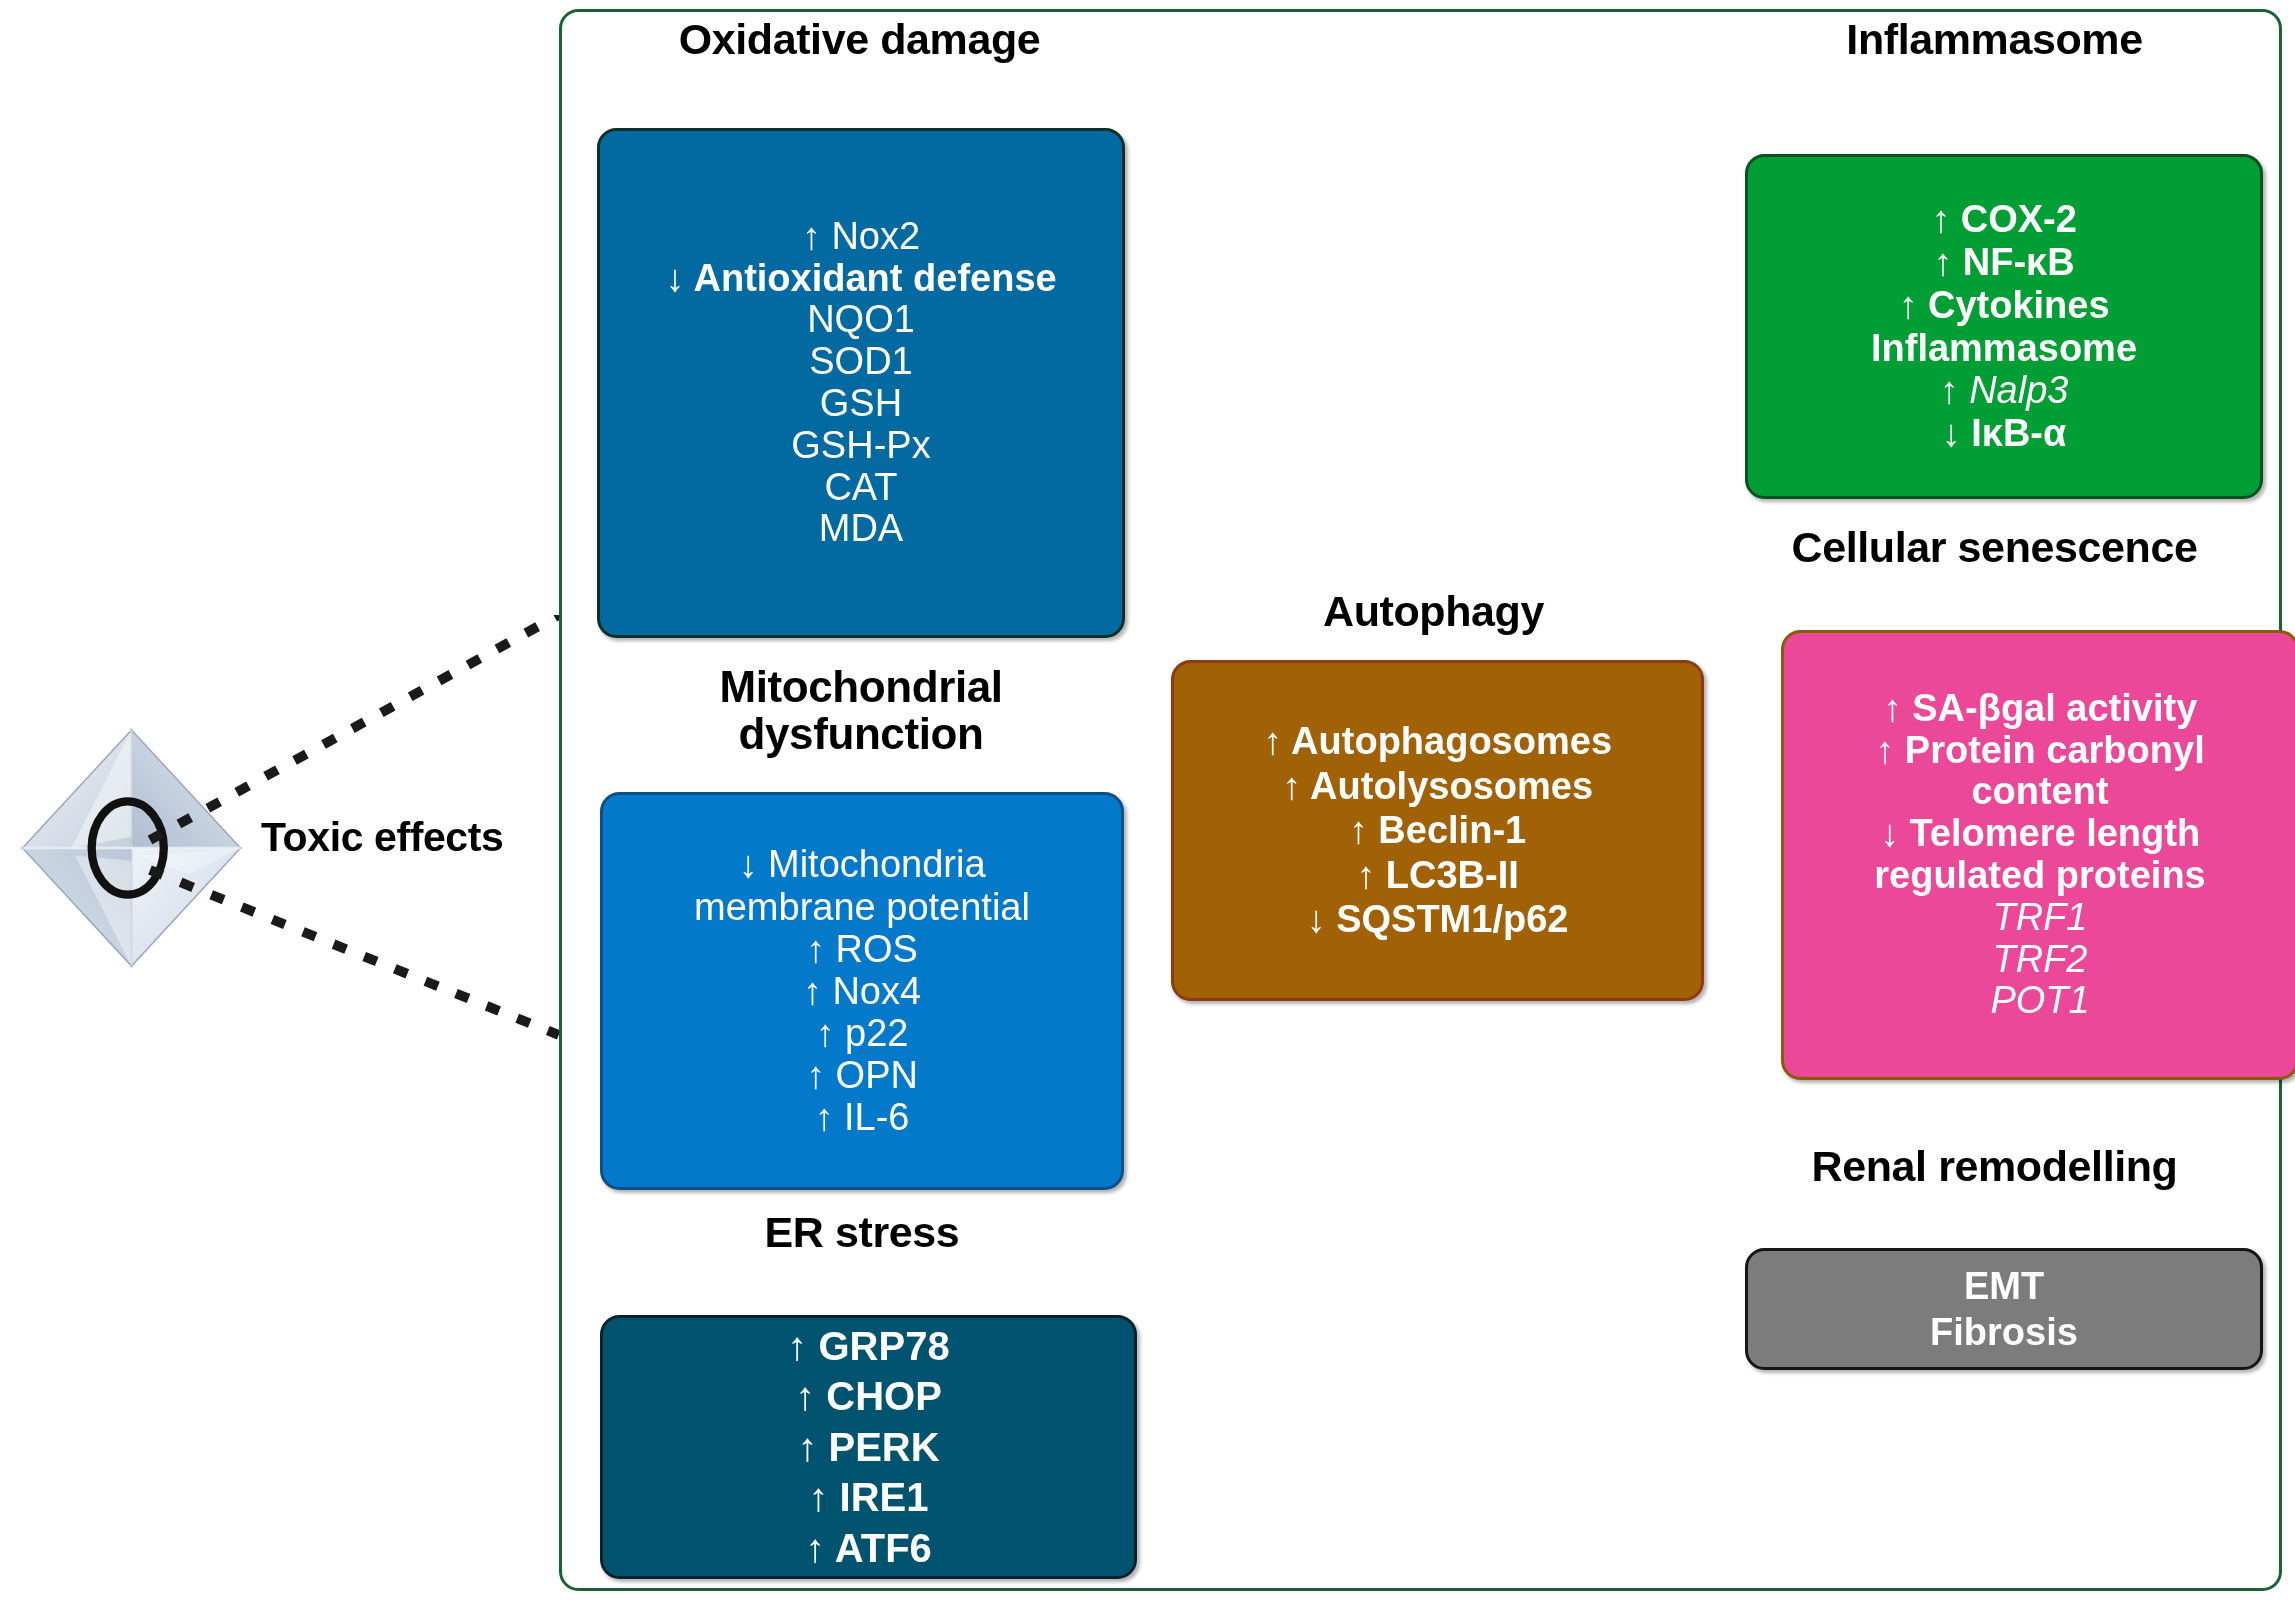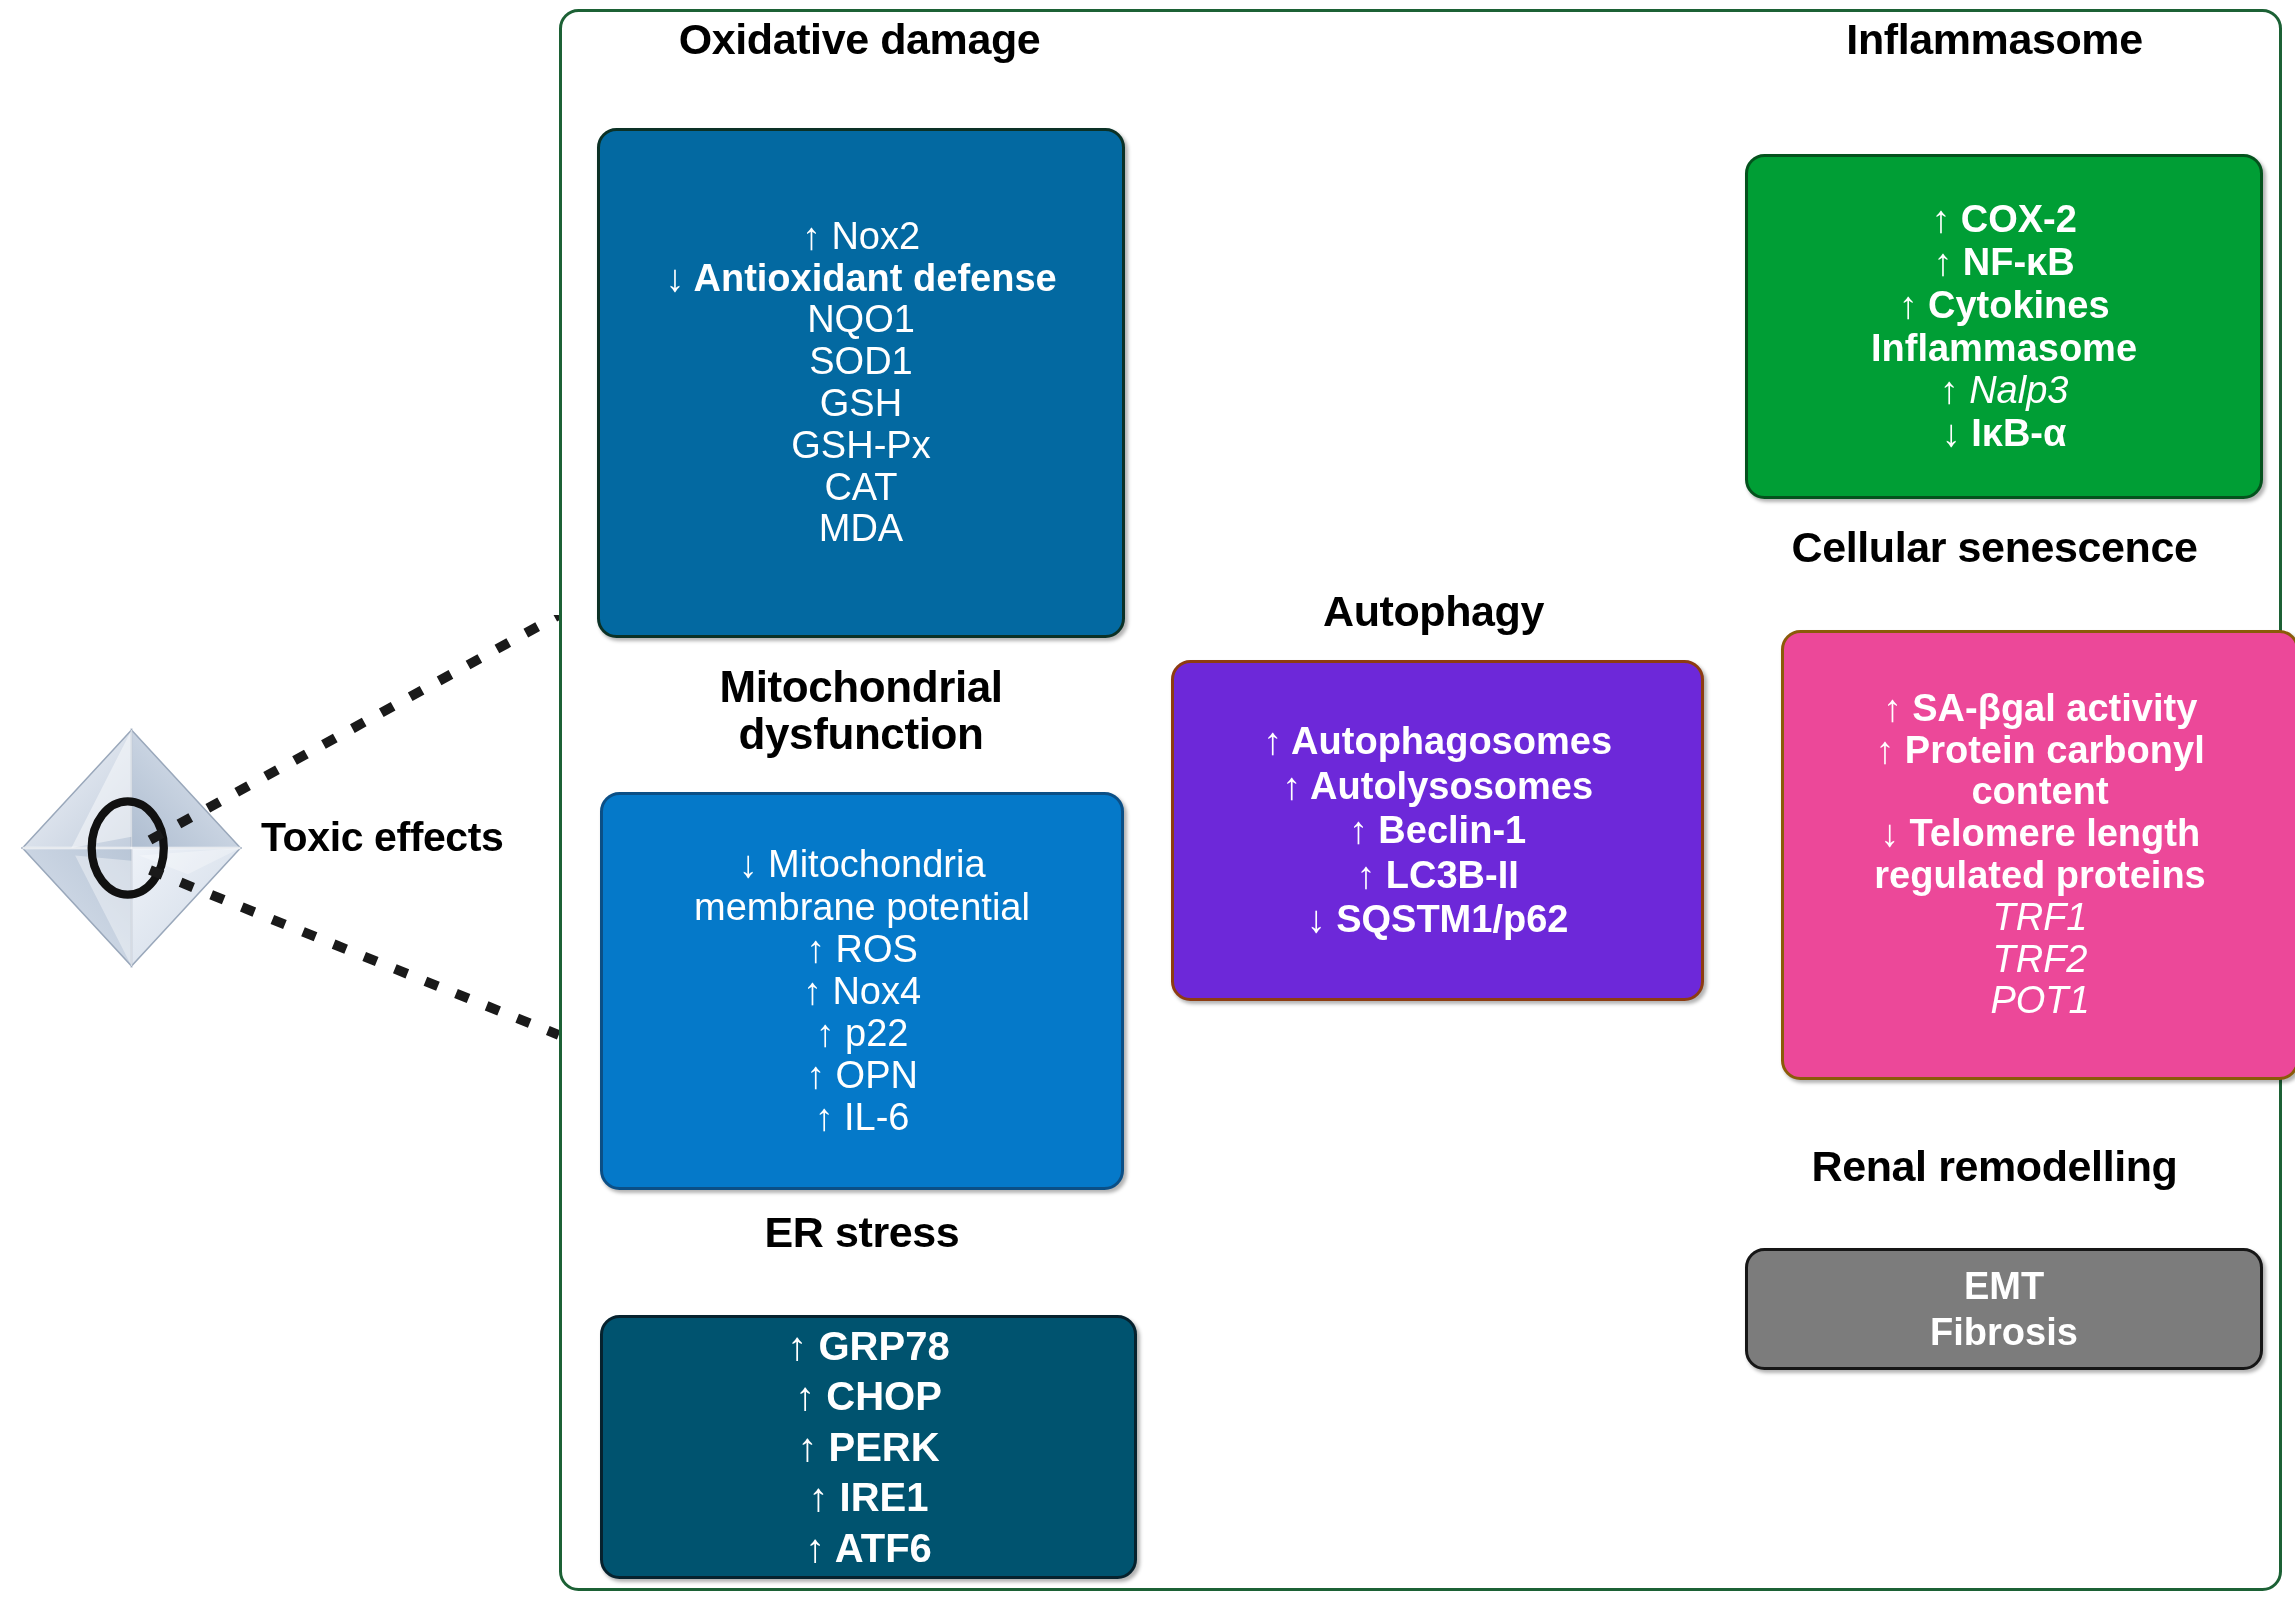--- a/index.html
+++ b/index.html
@@ -45,21 +45,21 @@
     box-shadow:2.3px 3px 3.8px rgba(0,0,0,.30);
   }
   .card .line{display:block;white-space:pre;}
   .card .line.it{font-style:italic;}
   .card .line.bd{font-weight:bold;}
 
   
   .card.oxid  {background:#0369a1;border:3.8px solid #0b3126;}
   .card.mito  {background:#0579c9;border:3.8px solid #0b4f86;justify-content:center;}
   .card.er    {background:#00536f;border:3.8px solid #06222e;}
-  .card.auto  {background:#6d28d9;border:3.8px solid #8d3c12;}
+  .card.auto  {background:#a16207;border:3.8px solid #8d3c12;}
   .card.infl  {background:#009e35;border:3.8px solid #04521d;margin-top:28px;}
   .card.senes {background:#ec4899;border:3.8px solid #8a5b09;margin-left:36px;}
   .card.renal {background:#7c7c7c;border:3.8px solid #161616;}
 
   
   .nanoparticle{position:absolute;left:15px;top:724px;width:233px;height:248px;}
   .nanoparticle svg{display:block;width:100%;height:100%;}
 
   
   .toxic-label{

